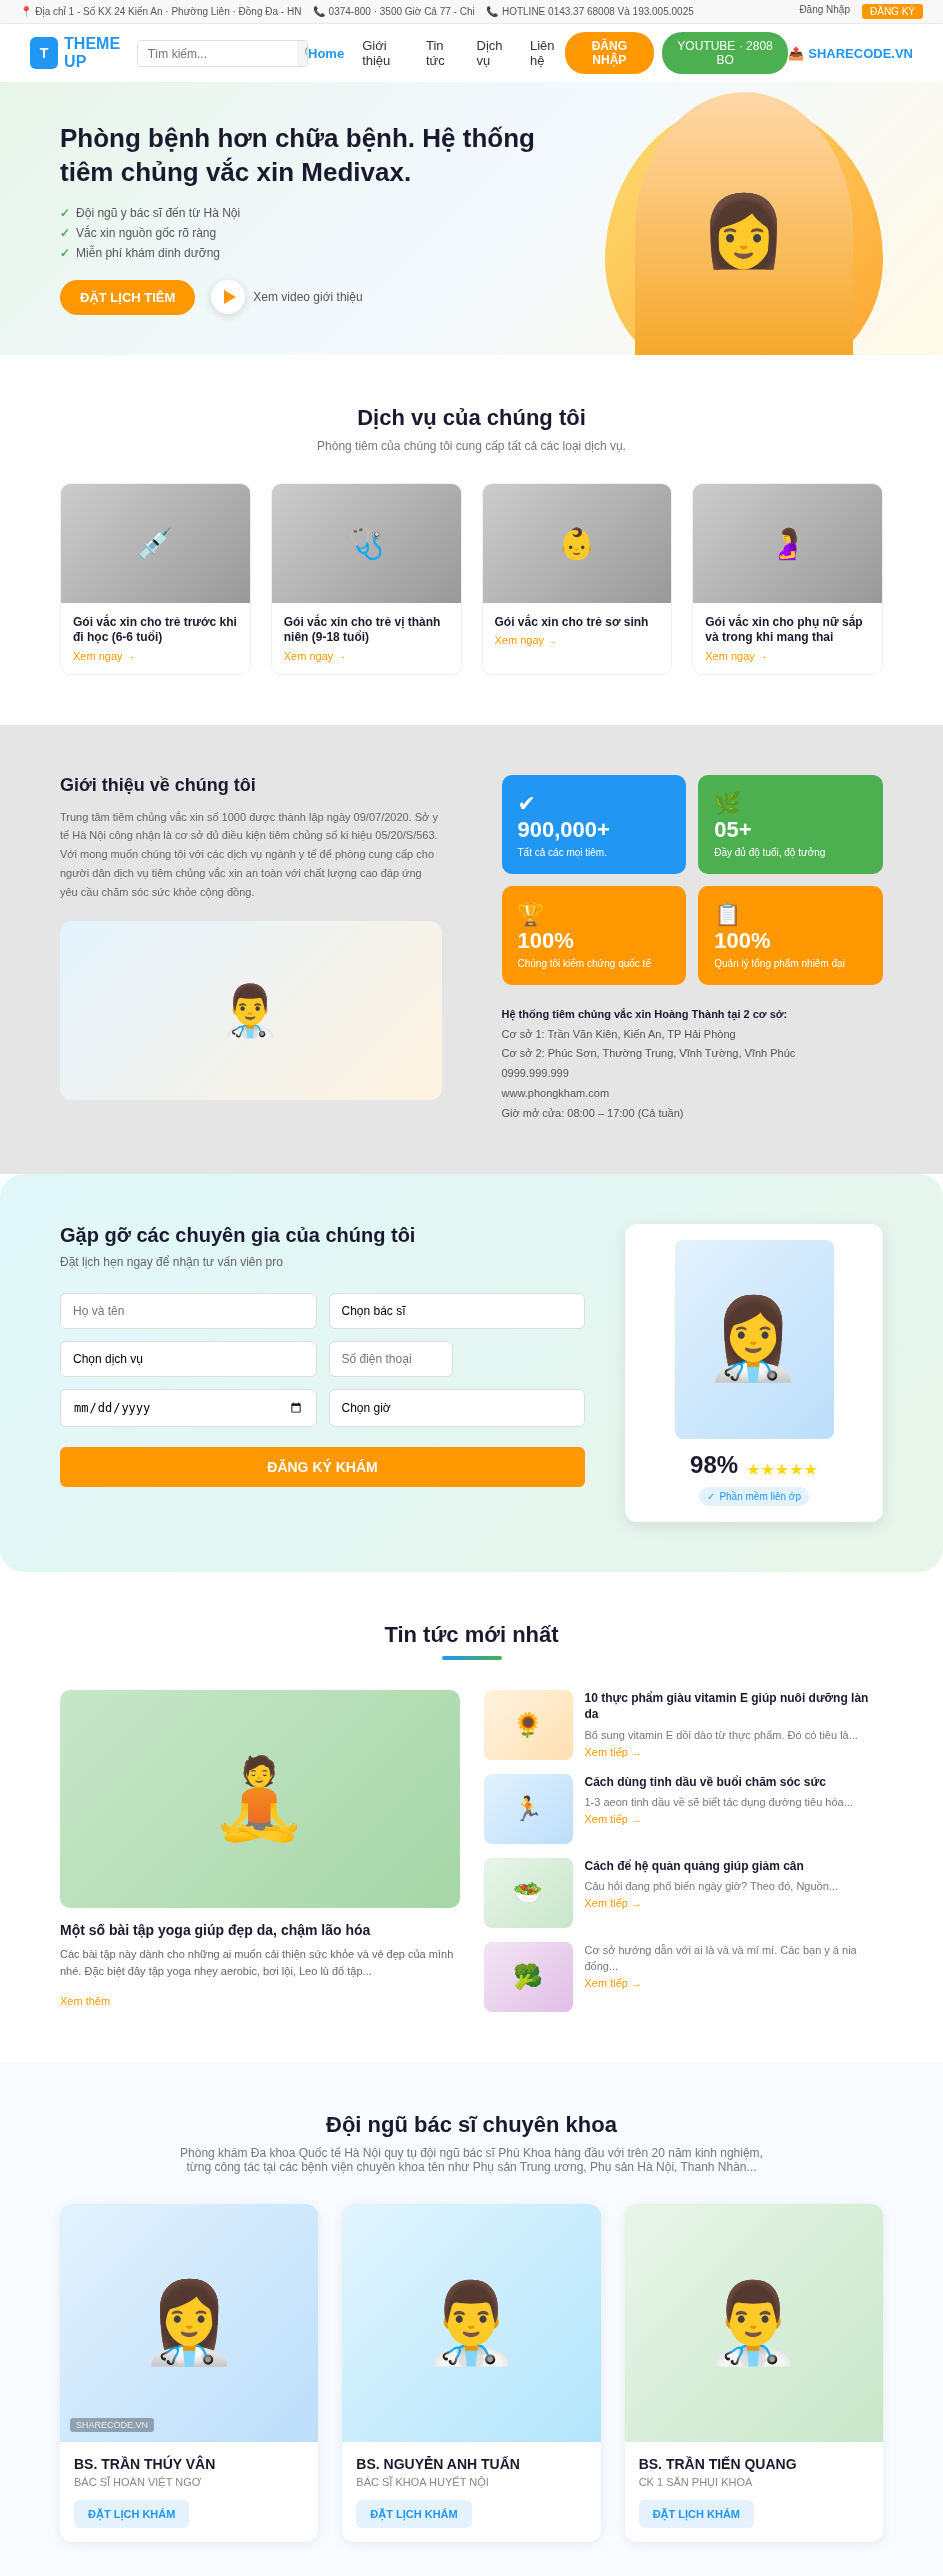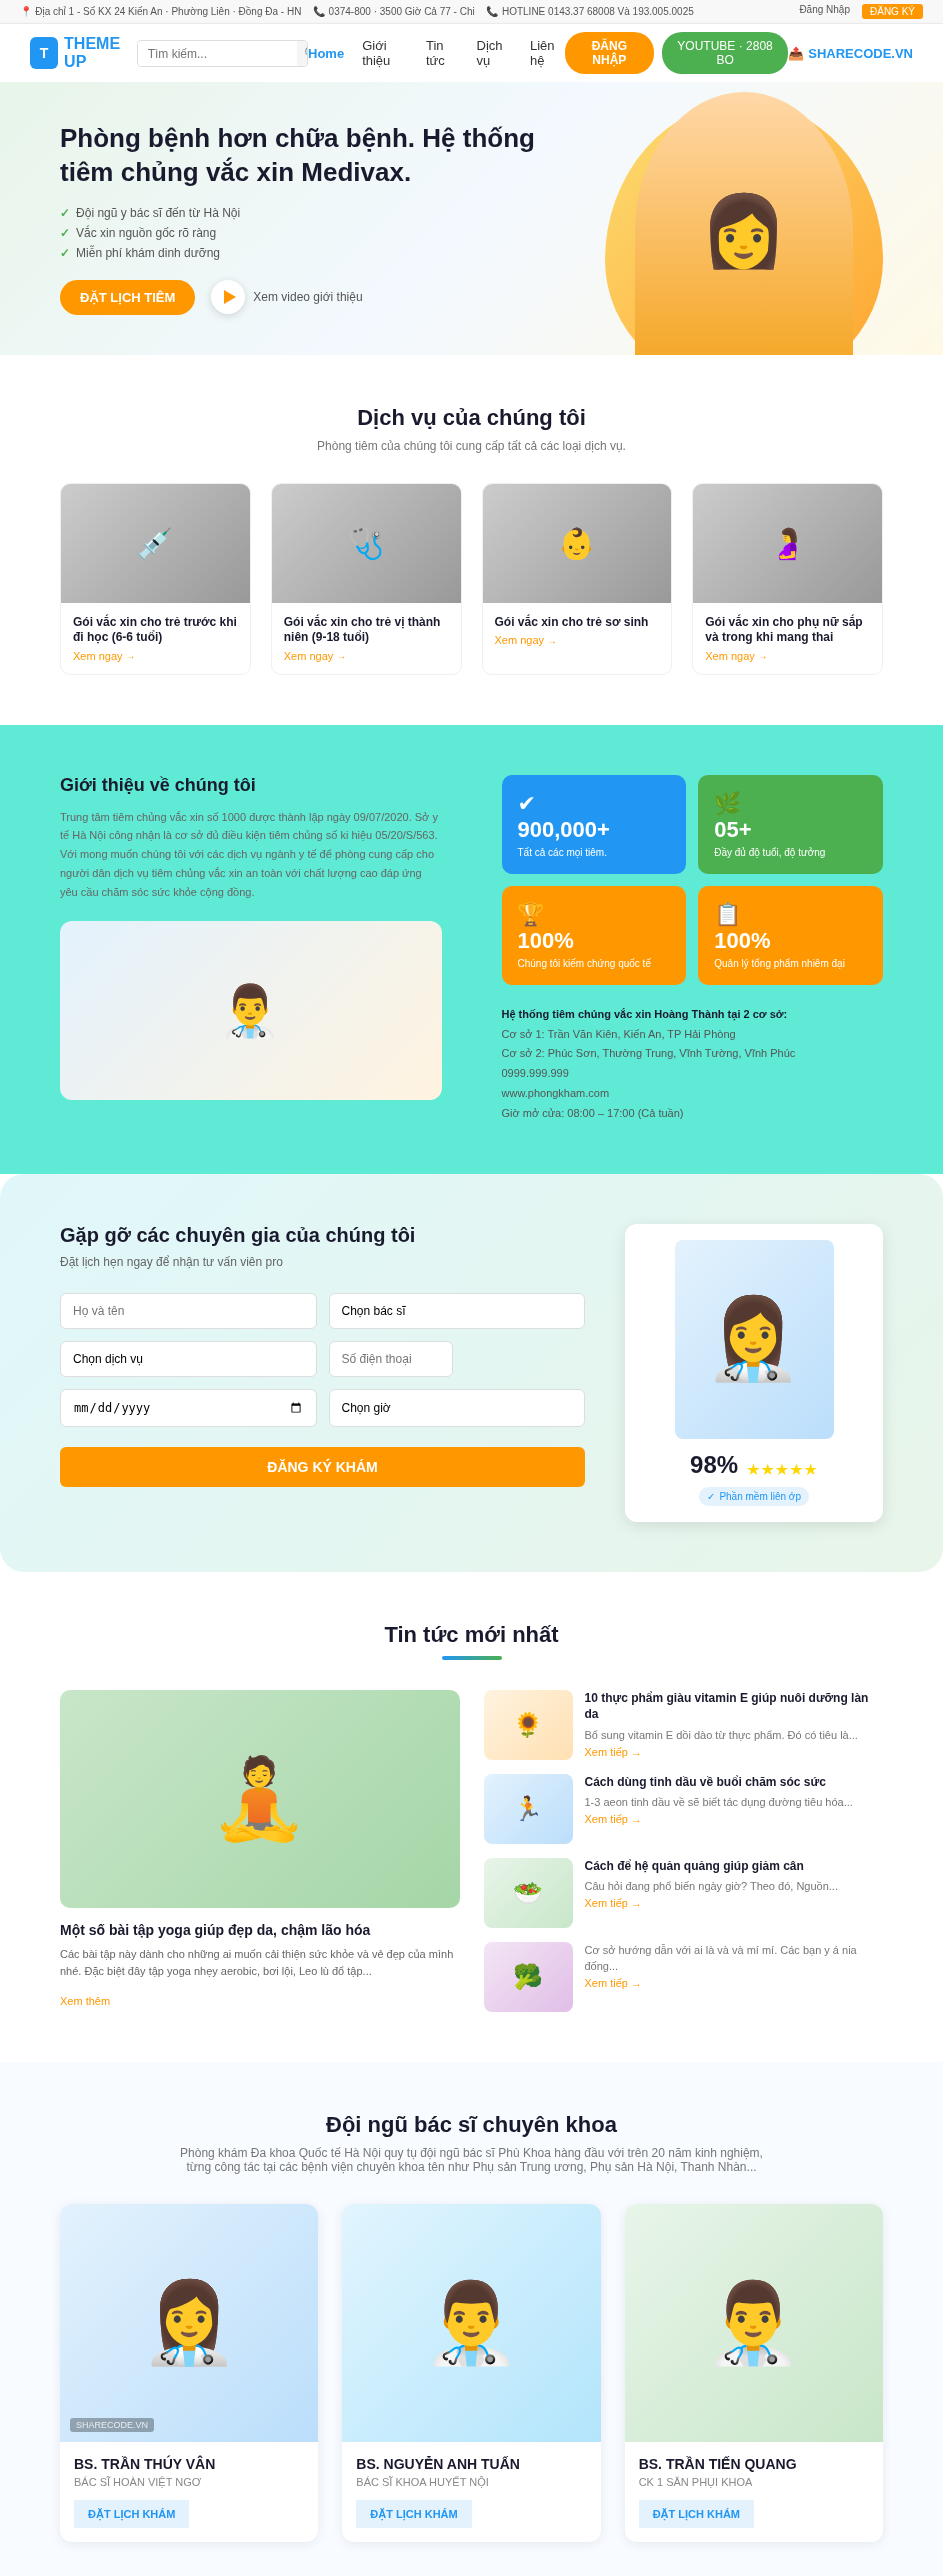--- a/index.html
+++ b/index.html
@@ -47,21 +47,21 @@
     .services-grid { display: grid; grid-template-columns: repeat(4, 1fr); gap: 20px; }
     .service-card { border: 1px solid #f0f0f0; border-radius: 10px; overflow: hidden; }
     .service-img { height: 119px; background: #e0e0e0; overflow: hidden; }
     .service-img-placeholder { width: 100%; height: 100%; background: linear-gradient(135deg, #ccc, #999); display: flex; align-items: center; justify-content: center; font-size: 30px; }
     .service-info { padding: 12px; }
     .service-name { font-size: 12px; font-weight: 700; color: #1a1a2e; margin-bottom: 4px; line-height: 1.3; }
     .service-link { color: #FF9800; font-size: 11px; display: flex; align-items: center; gap: 3px; cursor: pointer; }
     .arrow-right { font-size: 10px; }
 
     
-    .about { padding: 50px 60px; background: #5eead4; display: flex; gap: 60px; }
+    .about { padding: 50px 60px; background: #e5e5e5; display: flex; gap: 60px; }
     .about-left { flex: 1; }
     .about-title { font-size: 18px; font-weight: 700; color: #1a1a2e; margin-bottom: 12px; }
     .about-text { font-size: 11px; color: #666; line-height: 1.7; margin-bottom: 20px; }
     .about-img { height: 179px; background: linear-gradient(135deg, #e3f2fd, #fff3e0); border-radius: 12px; display: flex; align-items: center; justify-content: center; overflow: hidden; }
     .doctors-placeholder { font-size: 50px; }
     .about-right { flex: 1; }
     .stats-grid { display: grid; grid-template-columns: 1fr 1fr; gap: 12px; margin-bottom: 20px; }
     .stat-card { border-radius: 10px; padding: 16px; color: #fff; }
     .stat-card.blue { background: #2196F3; }
     .stat-card.green { background: #4CAF50; }
@@ -106,21 +106,21 @@
     
     .doctors { padding: 50px 60px; background: #f8fbff; }
     .doctors-subtitle { text-align: center; font-size: 12px; color: #777; margin-bottom: 30px; max-width: 596px; margin-left: auto; margin-right: auto; }
     .doctors-grid { display: grid; grid-template-columns: repeat(3, 1fr); gap: 24px; }
     .doctor-profile { border-radius: 12px; overflow: hidden; background: #fff; box-shadow: 0 2px 12px rgba(0,0,0,0.08); }
     .doctor-profile-img { height: 238px; background: linear-gradient(135deg, #e3f2fd, #bbdefb); display: flex; align-items: center; justify-content: center; font-size: 60px; overflow: hidden; position: relative; }
     .sharecode-watermark { position: absolute; bottom: 10px; left: 10px; font-size: 9px; color: rgba(255,255,255,0.8); background: rgba(0,0,0,0.3); padding: 2px 6px; border-radius: 3px; }
     .doctor-profile-info { padding: 14px; }
     .doctor-name { font-size: 14px; font-weight: 700; color: #1a1a2e; margin-bottom: 4px; }
     .doctor-title { font-size: 11px; color: #888; margin-bottom: 12px; }
-    .btn-profile { background: #E3F2FD; color: #2196F3; border: none; padding: 8px 14px; border-radius: 0; font-size: 11px; cursor: pointer; font-weight: 600; }
+    .btn-profile { background: #E3F2FD; color: #2196F3; border: none; padding: 8px 14px; border-radius: 6px; font-size: 11px; cursor: pointer; font-weight: 600; }
 
     
     .section-divider { height: 4px; background: linear-gradient(90deg, #2196F3, #4CAF50); margin: 0 auto 30px; width: 60px; border-radius: 2px; }
 
     
     .img-placeholder-1 { background: linear-gradient(135deg, #FFE0B2, #FFCC80); }
     .img-placeholder-2 { background: linear-gradient(135deg, #E1F5FE, #B3E5FC); }
     .img-placeholder-3 { background: linear-gradient(135deg, #F3E5F5, #E1BEE7); }
     .img-placeholder-4 { background: linear-gradient(135deg, #E8F5E9, #C8E6C9); }
     .img-placeholder-5 { background: linear-gradient(135deg, #FFF3E0, #FFE0B2); }

